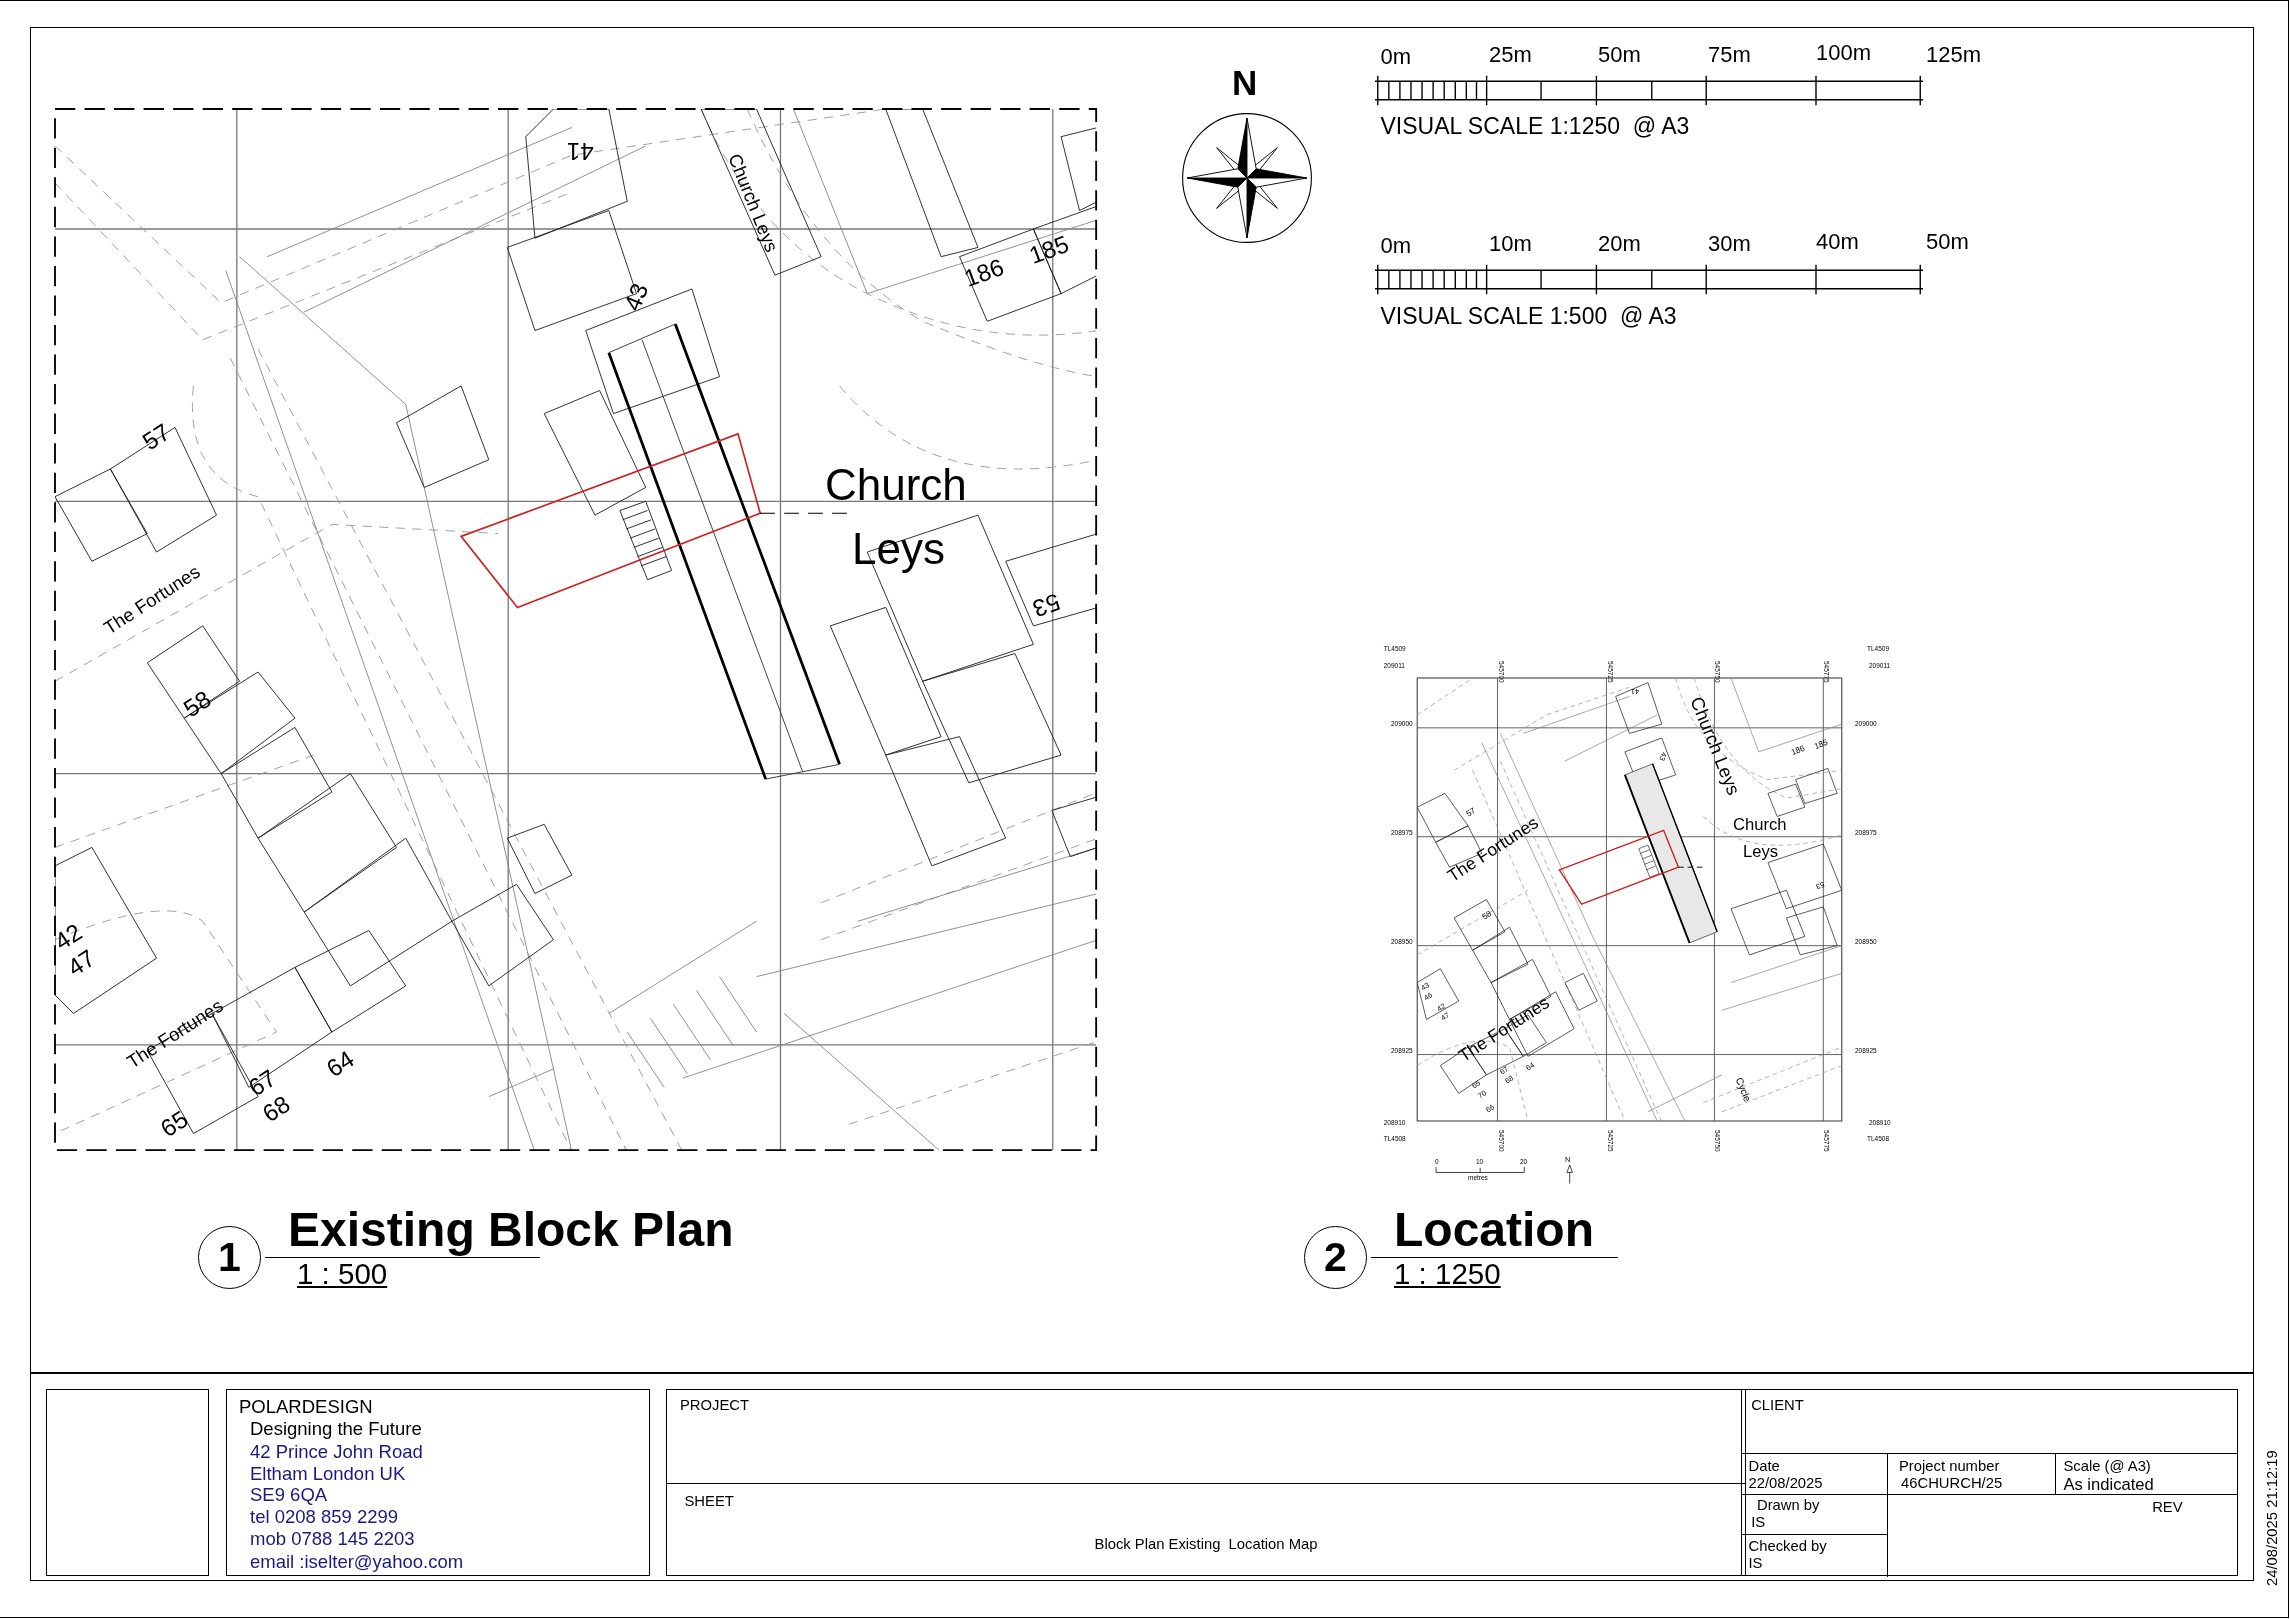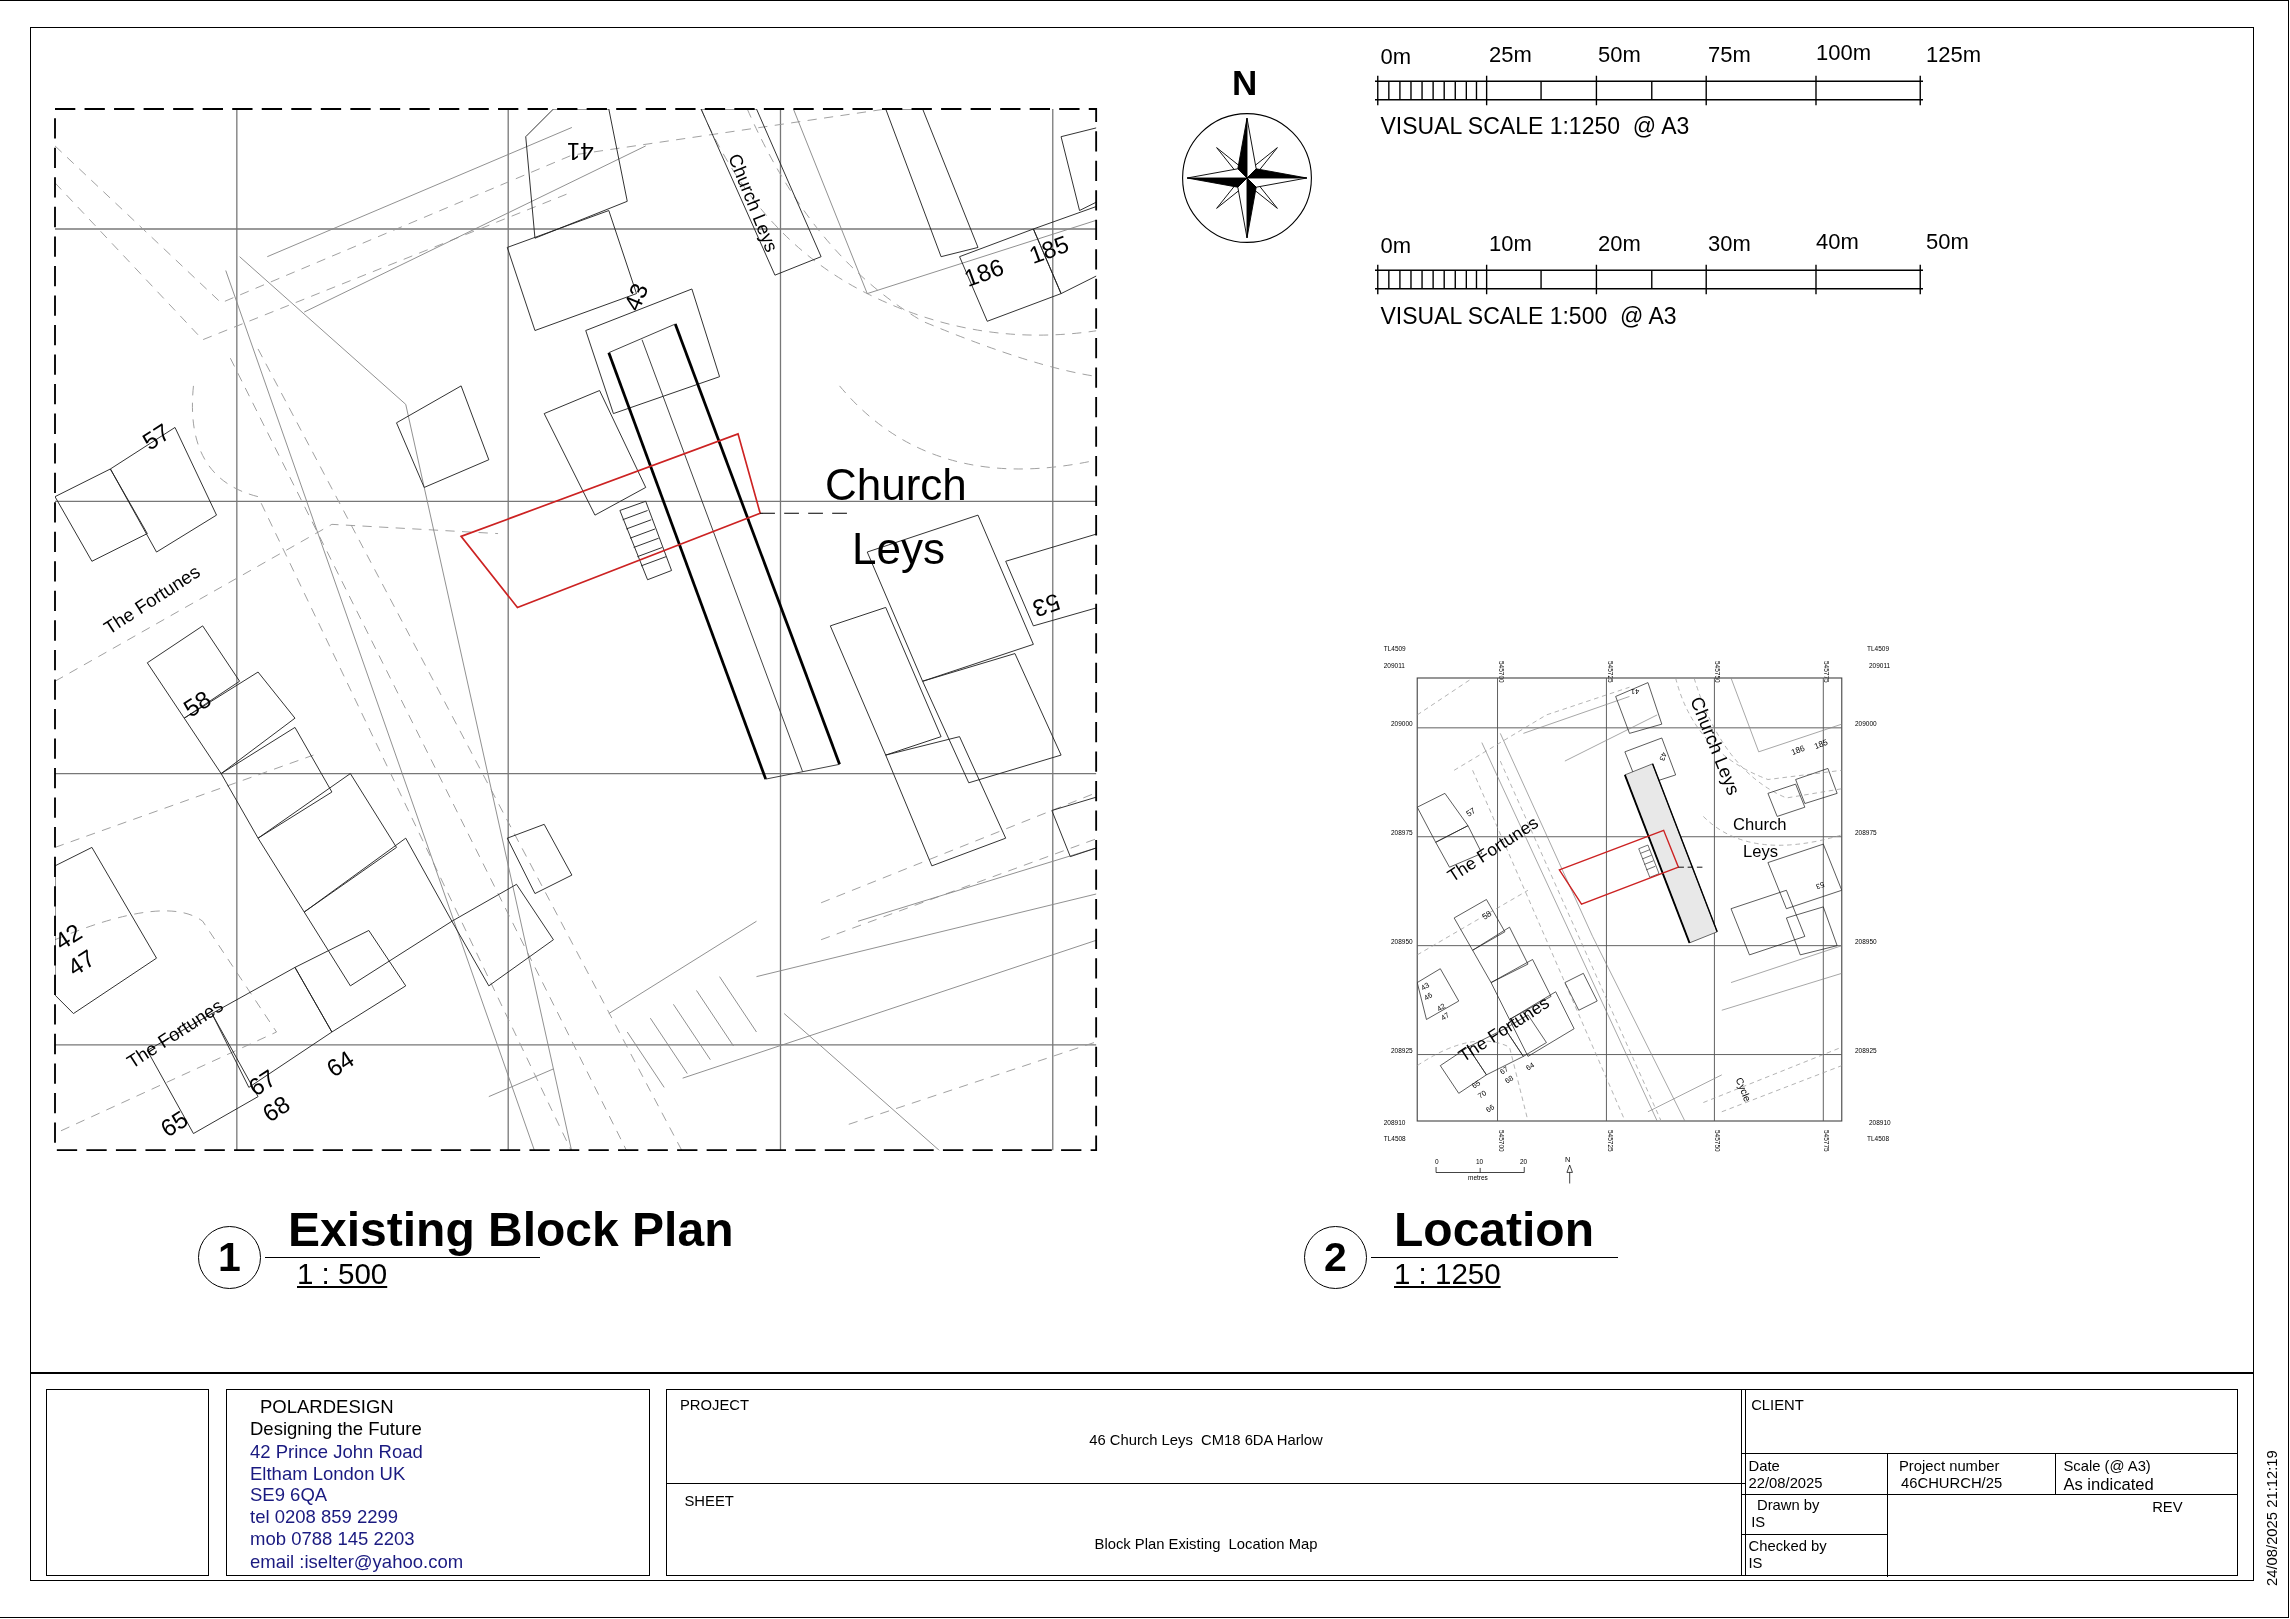--- a/index.html
+++ b/index.html
@@ -416,33 +416,32 @@
 <div class="abs circle-num" style="left:1304px;top:1226px;">
   <span>2</span>
 </div>
 <div class="abs view-title" style="left:1394px;top:1206px;">Location</div>
 <div class="abs" style="left:1371px;top:1257px;width:247px;border-top:1.4px solid #000;"></div>
 <div class="abs view-scale" style="left:1394px;top:1259px;">1 : 1250</div>
 
 <div class="abs tb-box" style="left:46px;top:1389px;width:163px;height:187px;"></div>
 
 <div class="abs tb-box" style="left:226px;top:1389px;width:424px;height:187px;">
-  <div class="abs firm" style="left:33px;top:5.5px;">POLARDESIGN</div>
+  <div class="abs firm" style="left:12px;top:5.5px;">POLARDESIGN</div>
   <div class="abs firm" style="left:23px;top:28px;">Designing the Future</div>
   <div class="abs firm blue" style="left:23px;top:51px;">42 Prince John Road</div>
   <div class="abs firm blue" style="left:23px;top:73px;">Eltham London UK</div>
   <div class="abs firm blue" style="left:23px;top:94px;">SE9 6QA</div>
   <div class="abs firm blue" style="left:23px;top:116px;">tel 0208 859 2299</div>
   <div class="abs firm blue" style="left:23px;top:138px;">mob 0788 145 2203</div>
   <div class="abs firm blue" style="left:23px;top:161px;">email :iselter@yahoo.com</div>
 </div>
 
 <div class="abs tb-box" style="left:666px;top:1389px;width:1080px;height:187px;">
   <div class="abs tb-small" style="left:13px;top:7.4px;">PROJECT</div>
-  <div class="abs tb-small" style="left:0;width:100%;text-align:center;top:42px;white-space:pre;">46 Church Leys  CM18 6DA Harlow</div>
   <div class="abs" style="left:0;top:93px;width:100%;border-top:1.4px solid #000;"></div>
   <div class="abs tb-small" style="left:17.5px;top:103px;">SHEET</div>
   <div class="abs tb-small" style="left:0;width:100%;text-align:center;top:146px;white-space:pre;">Block Plan Existing  Location Map</div>
 </div>
 
 <div class="abs tb-box" style="left:1741px;top:1389px;width:497px;height:187px;">
   <div class="abs tb-small" style="left:9.2px;top:7.4px;">CLIENT</div>
   <div class="abs tb-small" style="left:9.2px;top:28px;"></div>
   <div class="abs" style="left:0;top:63px;width:100%;border-top:1.4px solid #000;"></div>
 

